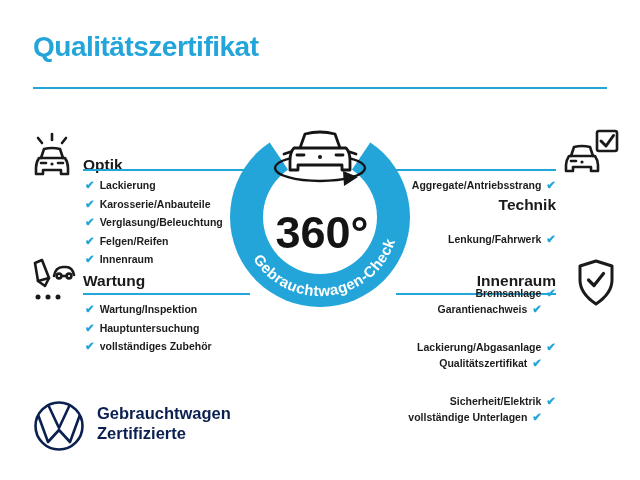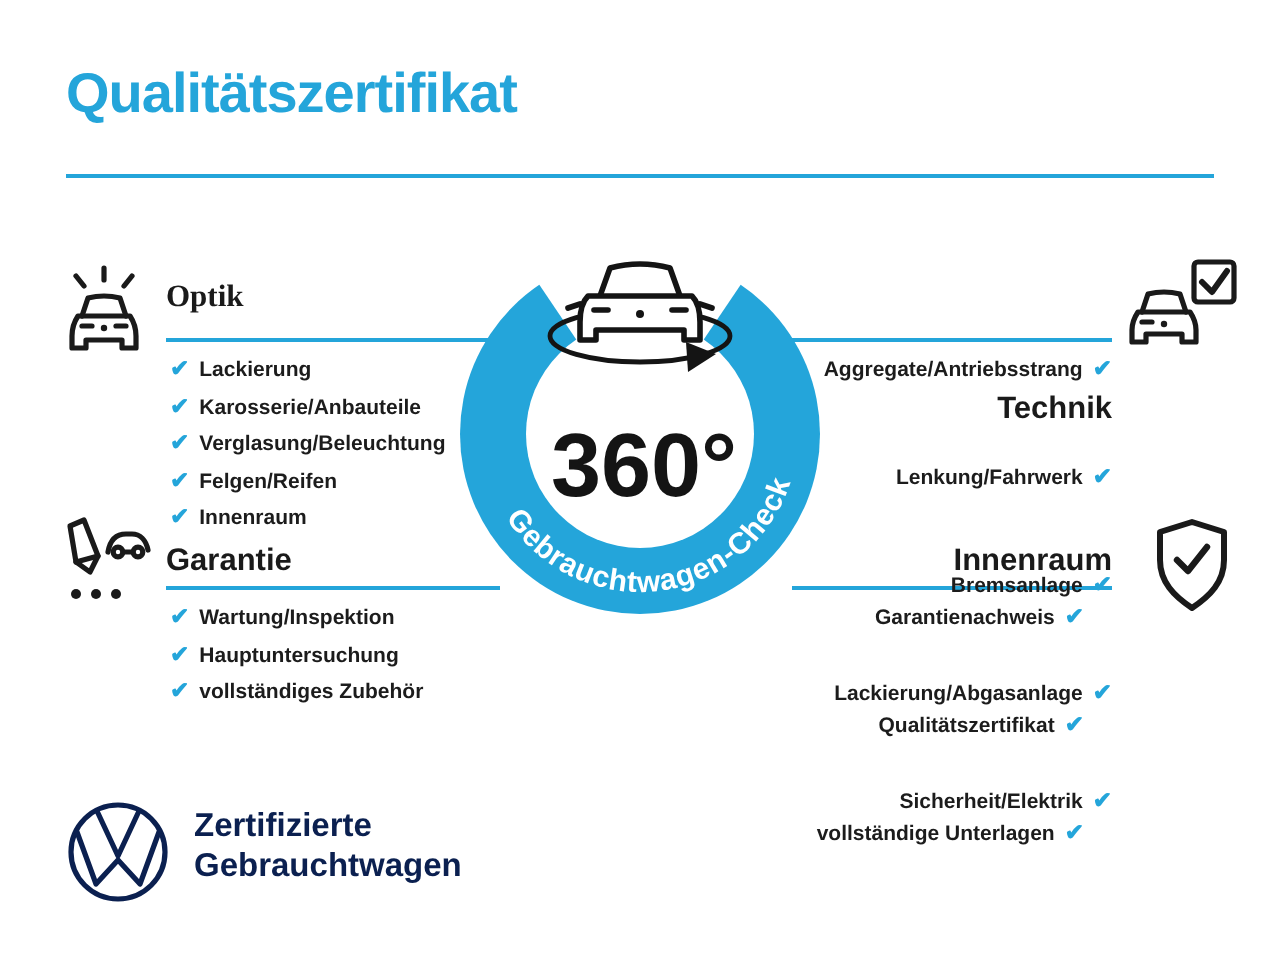--- a/index.html
+++ b/index.html
@@ -89,24 +89,24 @@
     </svg>
   </div>
 
   <div class="icon" style="left:573px;top:258px;">
     <svg width="46" height="50" viewBox="0 0 46 50" fill="none" stroke="#1a1a1a" stroke-width="3" stroke-linecap="round" stroke-linejoin="round">
       <path d="M23,3 L39,8 L39,22 C39,33 32,40 23,46 C14,40 7,33 7,22 L7,8 Z"></path>
       <path d="M15.5,22 L21,27.5 L30.5,15.5" stroke-width="3.2"></path>
     </svg>
   </div>
 
-  <div class="heading" style="left:83px;top:140px;font-family:Liberation Serif, serif;">Optik</div>
+  <div class="heading" style="left:83px;top:156px;">Optik</div>
   <div class="rule rule-optik"></div>
 
-  <div class="heading" style="left:83px;top:272px;">Garantie</div>
+  <div class="heading" style="left:83px;top:272px;">Wartung</div>
   <div class="rule rule-wartung"></div>
 
   <div class="heading h-right" style="right:84px;top:148px;margin-top:48px;">Technik</div>
   <div class="rule rule-technik"></div>
 
   <div class="heading h-right" style="right:84px;top:272px;">Innenraum</div>
   <div class="rule rule-garantie"></div>
 
   <div class="list" style="left:85px;top:179px;">
     <div class="item">
@@ -209,17 +209,17 @@
   </div>
 
   <div class="icon" style="left:32px;top:399px;">
     <svg width="54" height="54" viewBox="-27 -27 54 54" fill="none" stroke="#0b2050" stroke-width="2.6" stroke-linecap="round" stroke-linejoin="round">
       <circle cx="0" cy="0" r="23.5"></circle>
       <path d="M-10.5,-20.5 L0,2 L10.5,-20.5"></path>
       <path d="M-20.5,-10 L-11,16 L0,4 L11,16 L20.5,-10"></path>
     </svg>
   </div>
   <div class="footer-text">
+    <div>Gebrauchtwagen</div>
     <div>Zertifizierte</div>
-    <div>Gebrauchtwagen</div>
   </div>
 
 </div>
 
 </body></html>

